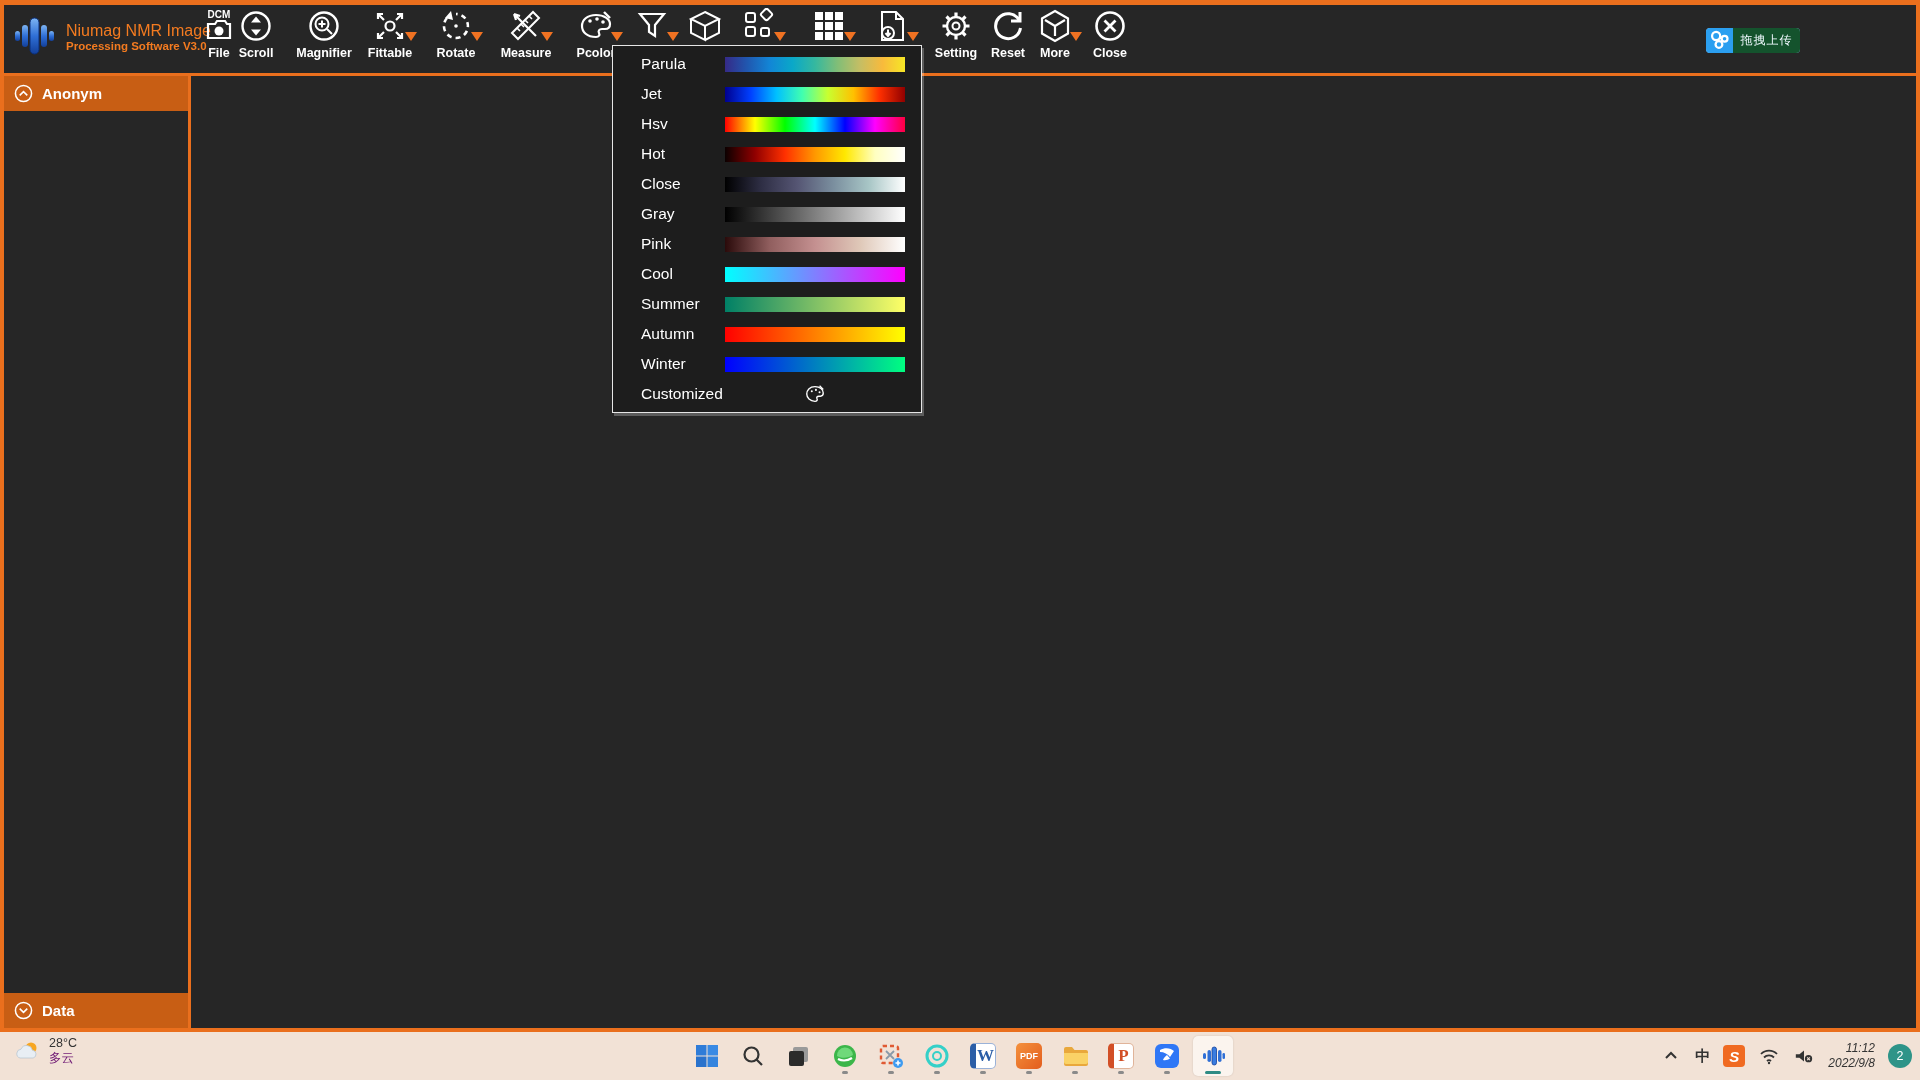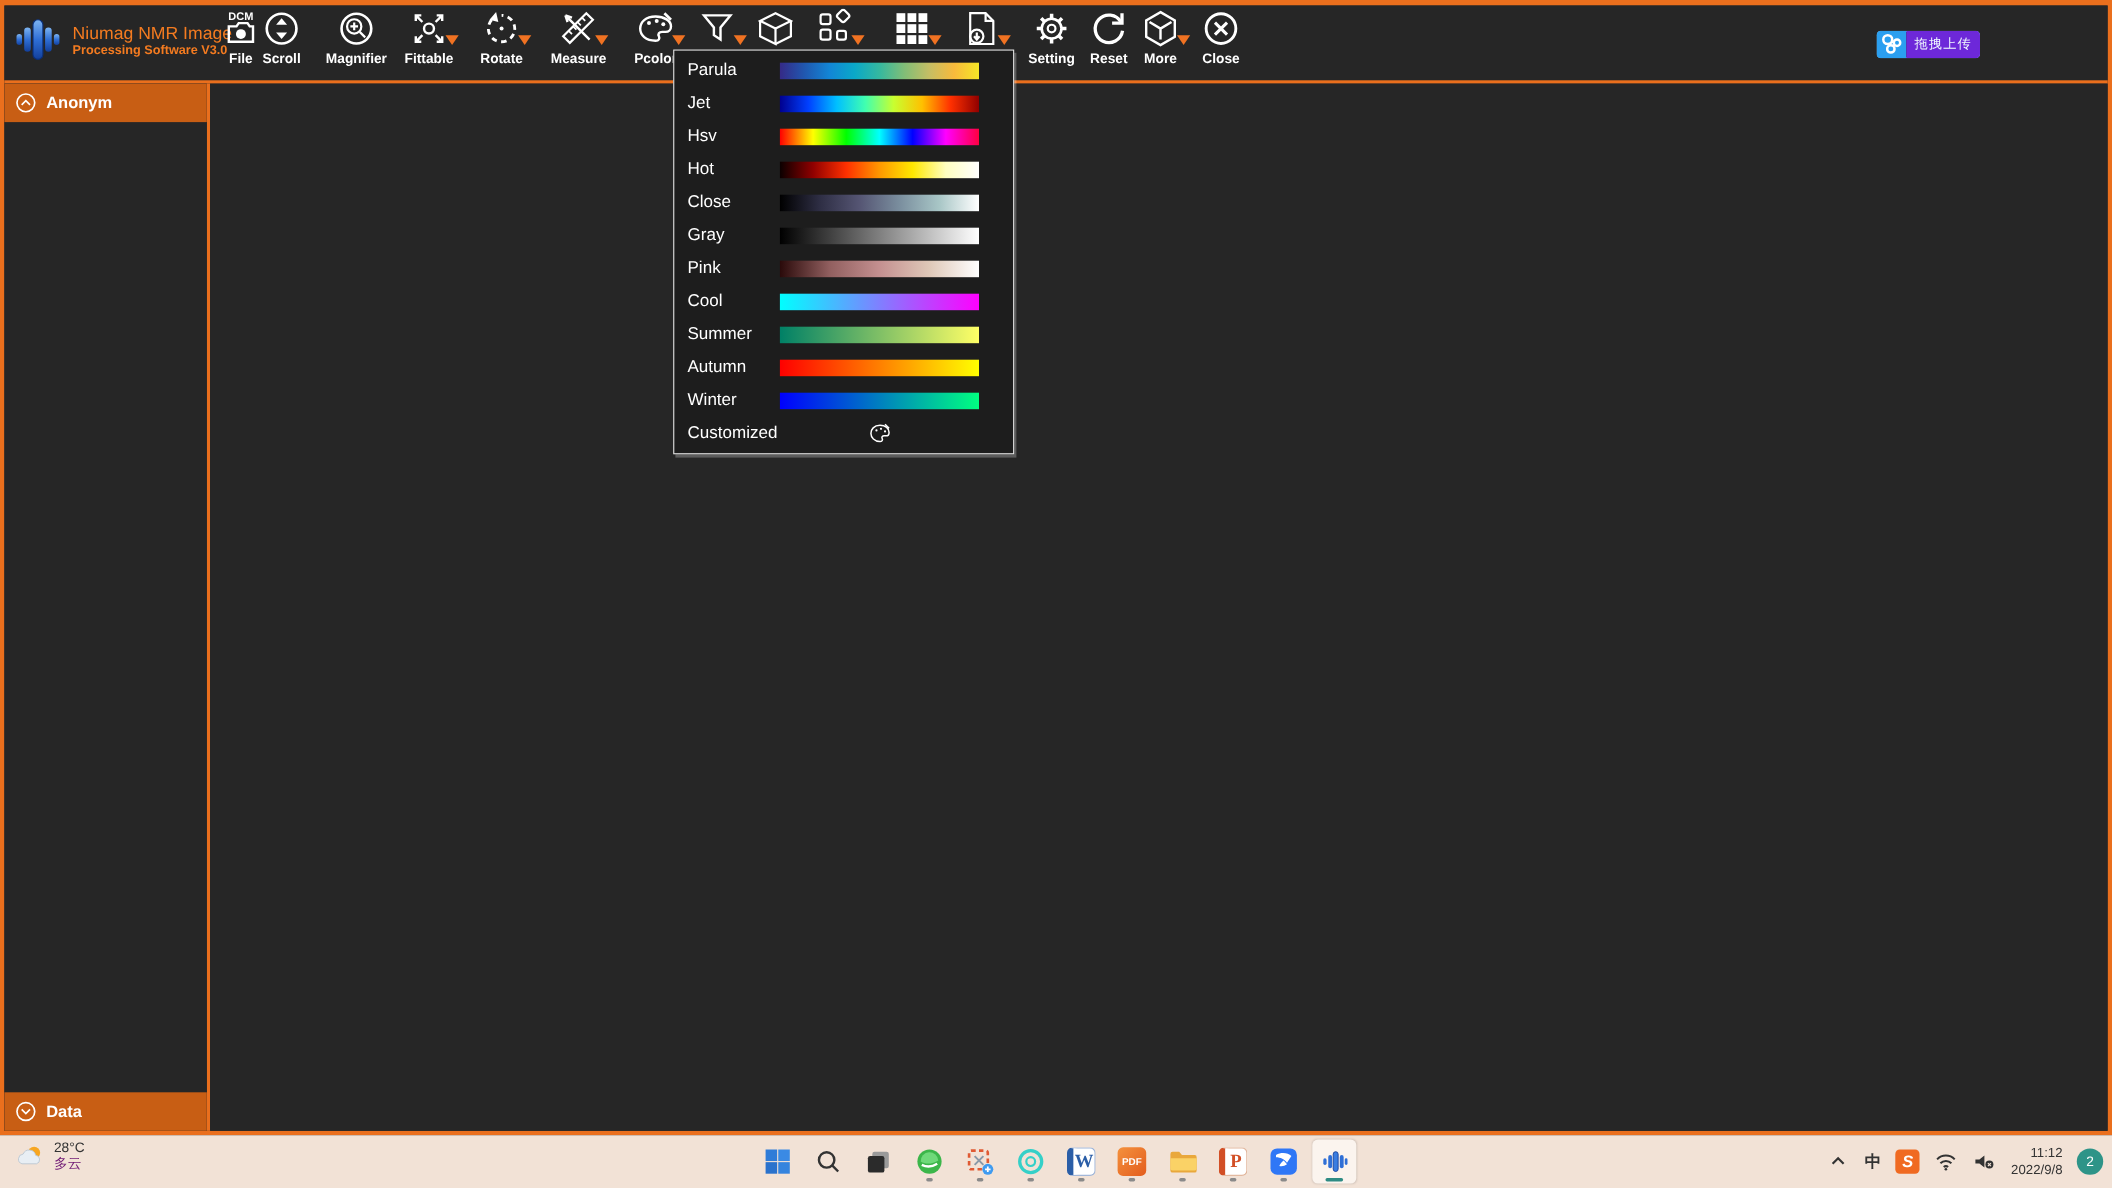--- a/index.html
+++ b/index.html
@@ -25,36 +25,36 @@
   .tb-arrow { position:absolute; right:-8px; bottom:4px; width:0; height:0;
               border-left:6px solid transparent; border-right:6px solid transparent;
               border-top:9px solid #f07222; }
 
   .h-divider { position:absolute; top:68px; left:0; width:100%; height:3px; background:#ea6f1d; }
 
   
   .upload-btn { position:absolute; left:1702px; top:23px; width:94px; height:25px; display:flex;
                 border-radius:4px; overflow:hidden; cursor:pointer; box-shadow:0 0 0 1px #8fd0fa inset; }
   .upload-ic { width:27px; height:25px; background:#2b9ff0; display:flex; align-items:center; justify-content:center; }
-  .upload-tx { flex:1; background:#6d28d9; color:#f0faff; font-size:12px; display:flex;
+  .upload-tx { flex:1; background:#14532d; color:#f0faff; font-size:12px; display:flex;
                align-items:center; justify-content:center; letter-spacing:1px; }
 
   
   .body-row { position:absolute; top:71px; left:0; right:0; bottom:0; display:flex; }
   .sidebar { width:184px; position:relative; background:#262626; }
   .panel-header { height:35px; background:#c85e14; display:flex; align-items:center;
                   padding-left:10px; gap:9px; color:#fff; font-weight:bold; font-size:15px; cursor:pointer; }
   .panel-header.bottom { position:absolute; bottom:0; left:0; right:0; }
   .chev-circ { width:19px; height:19px; }
   .v-divider { width:3px; background:#ea6f1d; }
   .main-canvas { flex:1; background:#262626; }
 
   
   .cmap-menu { position:absolute; left:608px; top:40px; width:310px; background:#1d1d1d;
-               border:1px solid #e6e6e6; z-index:50; padding:3px 0; box-shadow:2px 3px 0 rgba(255,255,255,.25); }
+               border:1px solid #e6e6e6; z-index:50; padding:3px 16px; box-shadow:2px 3px 0 rgba(255,255,255,.25); }
   .cmap-row { height:30px; display:flex; align-items:center; cursor:pointer; }
   .cmap-name { width:96px; padding-left:12px; color:#fff; font-size:15.5px; }
   .cmap-bar { width:181px; height:15px; }
   .cmap-palette { width:181px; display:flex; justify-content:center; }
   .cmap-palette svg { width:22px; height:22px; }
 
   
   #taskbar { position:absolute; left:0; top:1032px; width:1920px; height:48px; background:#f2e2d6; }
   .weather { position:absolute; left:14px; top:4px; display:flex; align-items:center; gap:7px; cursor:pointer; }
   .weather svg { width:28px; height:28px; }
@@ -71,21 +71,21 @@
               width:6px; height:3px; border-radius:2px; background:#8a8a8a; }
   .run-dash.active { width:16px; background:#2e8b84; }
   .glyph { display:flex; align-items:center; justify-content:center; font-weight:bold; border-radius:5px; }
 
   .tray { position:absolute; right:8px; top:0; height:48px; display:flex; align-items:center; gap:13px; }
   .tray-ic { width:22px; height:22px; display:flex; align-items:center; justify-content:center; cursor:pointer; }
   .tray-ic svg { width:20px; height:20px; }
   .ime { font-size:15px; color:#333; font-weight:bold; cursor:pointer; }
   .sogou { width:22px; height:22px; background:#f06a21; color:#fff; border-radius:4px; font-size:15px;
            font-weight:bold; display:flex; align-items:center; justify-content:center; font-style:italic; cursor:pointer; }
-  .clock { text-align:right; font-size:12px; color:#333; line-height:15px; cursor:pointer; }
+  .clock { text-align:right; font-size:12px; color:#333; line-height:15px; cursor:pointer;font-style:italic; }
   .badge { width:24px; height:24px; border-radius:50%; background:#2e9488; color:#fff; font-size:12.5px;
            display:flex; align-items:center; justify-content:center; cursor:pointer; }
 </style>
 </head>
 <body>
 
 <div id="app">
 
   <div class="toolbar">
 

